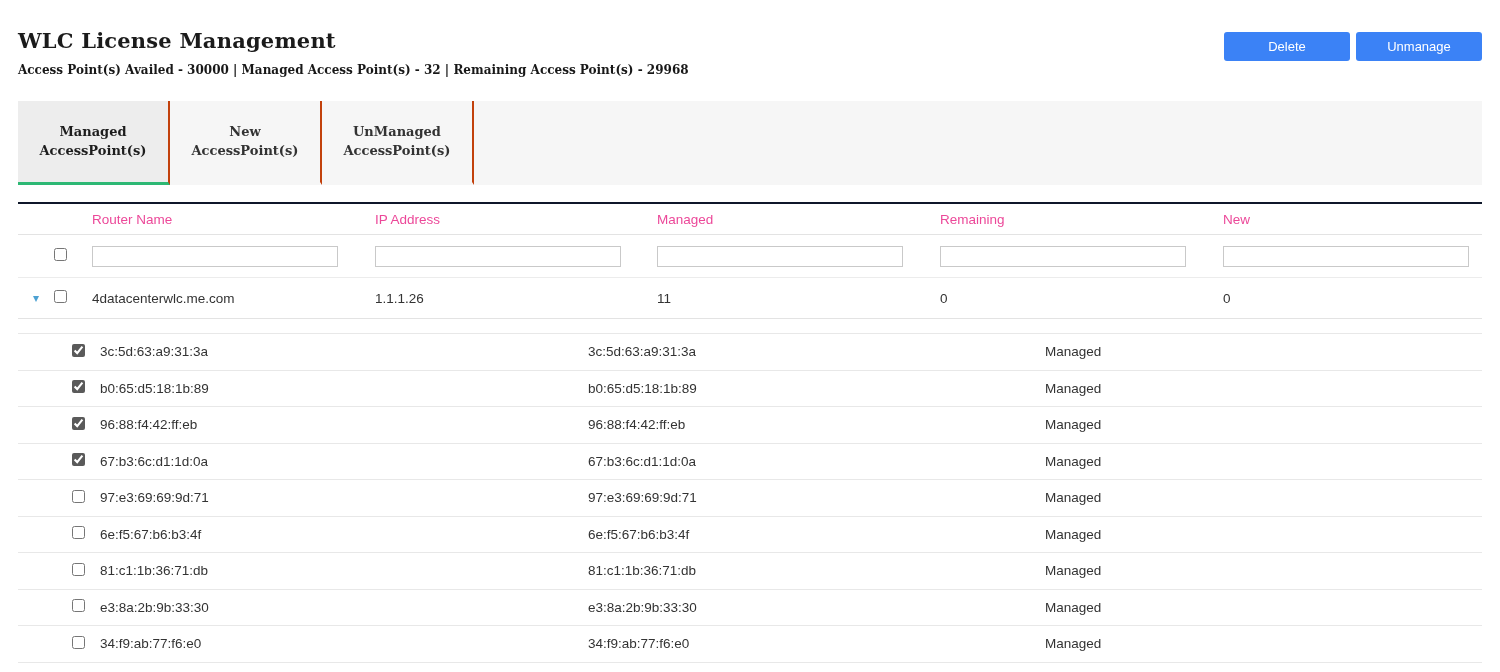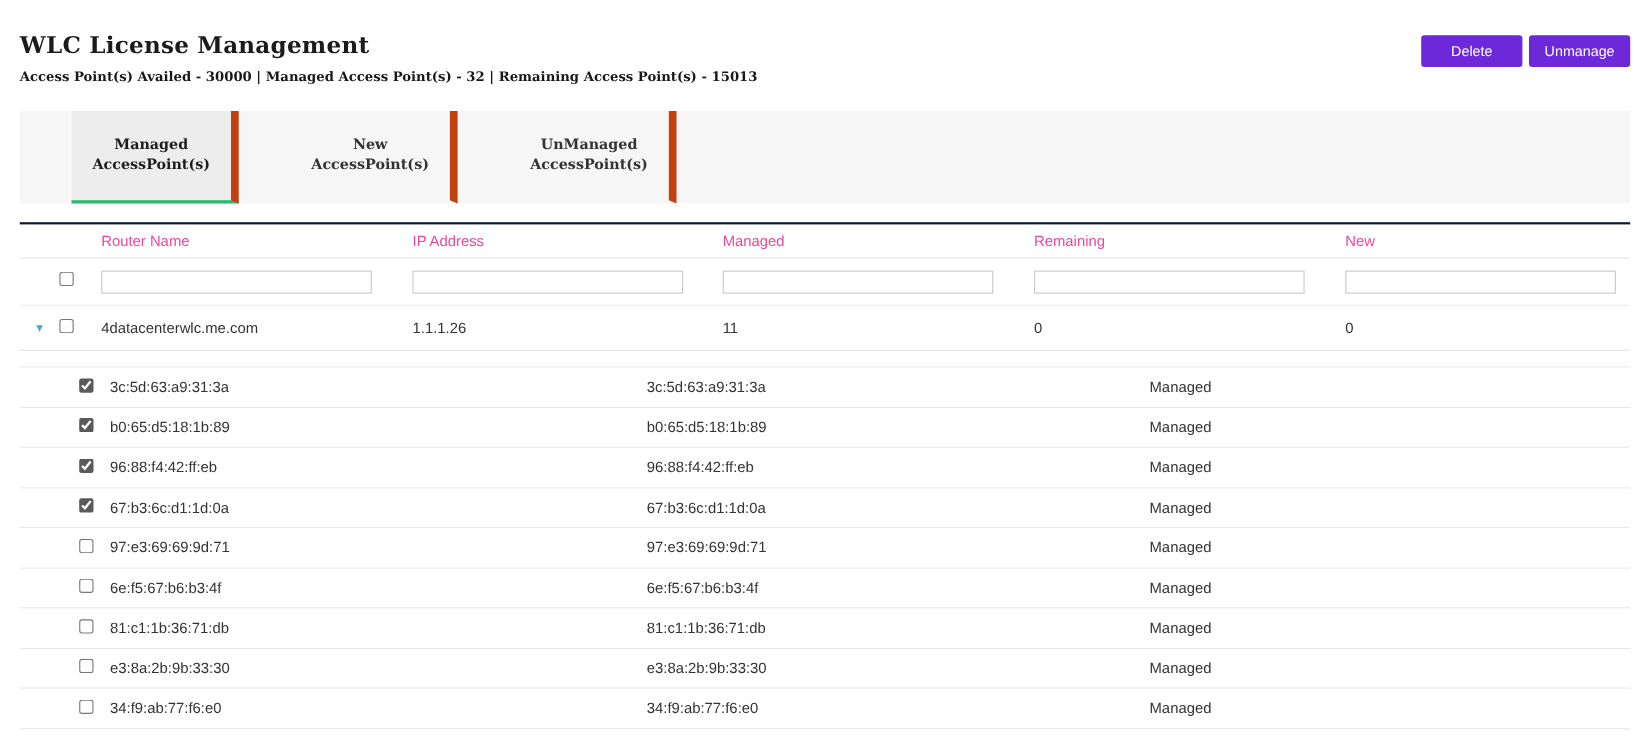--- a/index.html
+++ b/index.html
@@ -5,30 +5,30 @@
   * { box-sizing: border-box; margin: 0; padding: 0; }
   html, body { background: #ffffff; width: 1500px; }
   body { font-family: "Liberation Sans", sans-serif; color: #333; }
   .page { width: 1500px; height: 672px; padding: 0 18px; overflow: hidden; }
 
   
   .header-row { display: flex; justify-content: space-between; align-items: flex-start; padding-top: 28px; }
   .page-title { font-family: "DejaVu Serif", serif; font-weight: bold; font-size: 21px; color: #1b1b1b; letter-spacing: 0.2px; }
   .summary { font-family: "DejaVu Serif", serif; font-weight: bold; font-size: 12px; color: #181818; margin-top: 10px; }
   .btn-group { display: flex; gap: 6px; margin-top: 4px; }
-  .btn { display: inline-block; border: none; border-radius: 3px; background: #6d28d9; color: #fff;
-         font-family: "Liberation Sans", sans-serif; font-size: 13px; padding: 7px 0; width: 92px;
+  .btn { display: inline-block; border: none; border-radius: 3px; background: #3b82f6; color: #fff;
+         font-family: "Liberation Sans", sans-serif; font-size: 13px; padding: 7px 0; width: 126px;
          text-align: center; cursor: pointer; }
 
   
   .tab-bar { display: flex; background: #f6f6f6; height: 84px; margin-top: 24px; }
   .tab { width: 152px; height: 84px; display: flex; align-items: center; justify-content: center;
-         text-align: center; border-right: 7px solid #c2410c; border-bottom: 3px solid transparent;
+         text-align: center; border-right: 2px solid #c2410c; border-bottom: 3px solid transparent;
          font-family: "DejaVu Serif", serif; font-weight: bold; font-size: 13px; color: #333;
-         line-height: 1.45; cursor: pointer; padding: 0 10px; margin-left: 47px; }
+         line-height: 1.45; cursor: pointer; padding: 0 10px; }
   .tab.active { background: #ededed; border-bottom-color: #2db874; color: #1d1d1d; }
   .tab-filler { flex: 1; }
 
   
   .table { margin-top: 17px; }
   .cols { display: grid; grid-template-columns: 36px 38px 283px 282px 283px 283px 1fr; align-items: center; }
   .thead { border-top: 2px solid #0f172a; border-bottom: 1px solid #e3e3e3; height: 33px; font-size: 13.5px; color: #ec4899; }
   .filter-row { height: 43px; border-bottom: 1px solid #ececec; }
   .filter-row input[type="text"] { width: 246px; height: 21px; border: 1px solid #c9c9c9; background: #fff; padding: 0 4px; font-size: 12px; }
   .data-row { height: 41px; border-bottom: 1px solid #e3e3e3; font-size: 13.5px; color: #333; }
@@ -42,21 +42,21 @@
             height: 36.5px; border-bottom: 1px solid #e8e8e8; font-size: 13.5px; color: #333; }
 </style>
 </head>
 <body>
 
 <div class="page">
 
   <div class="header-row">
     <div>
       <div class="page-title">WLC License Management</div>
-      <div class="summary">Access Point(s) Availed - 30000 | Managed Access Point(s) - 32 | Remaining Access Point(s) - 15013</div>
+      <div class="summary">Access Point(s) Availed - 30000 | Managed Access Point(s) - 32 | Remaining Access Point(s) - 29968</div>
     </div>
     <div class="btn-group">
       <button class="btn">Delete</button>
       <button class="btn">Unmanage</button>
     </div>
   </div>
 
   <div class="tab-bar">
     <div class="tab active">
       <span>Managed AccessPoint(s)</span>

